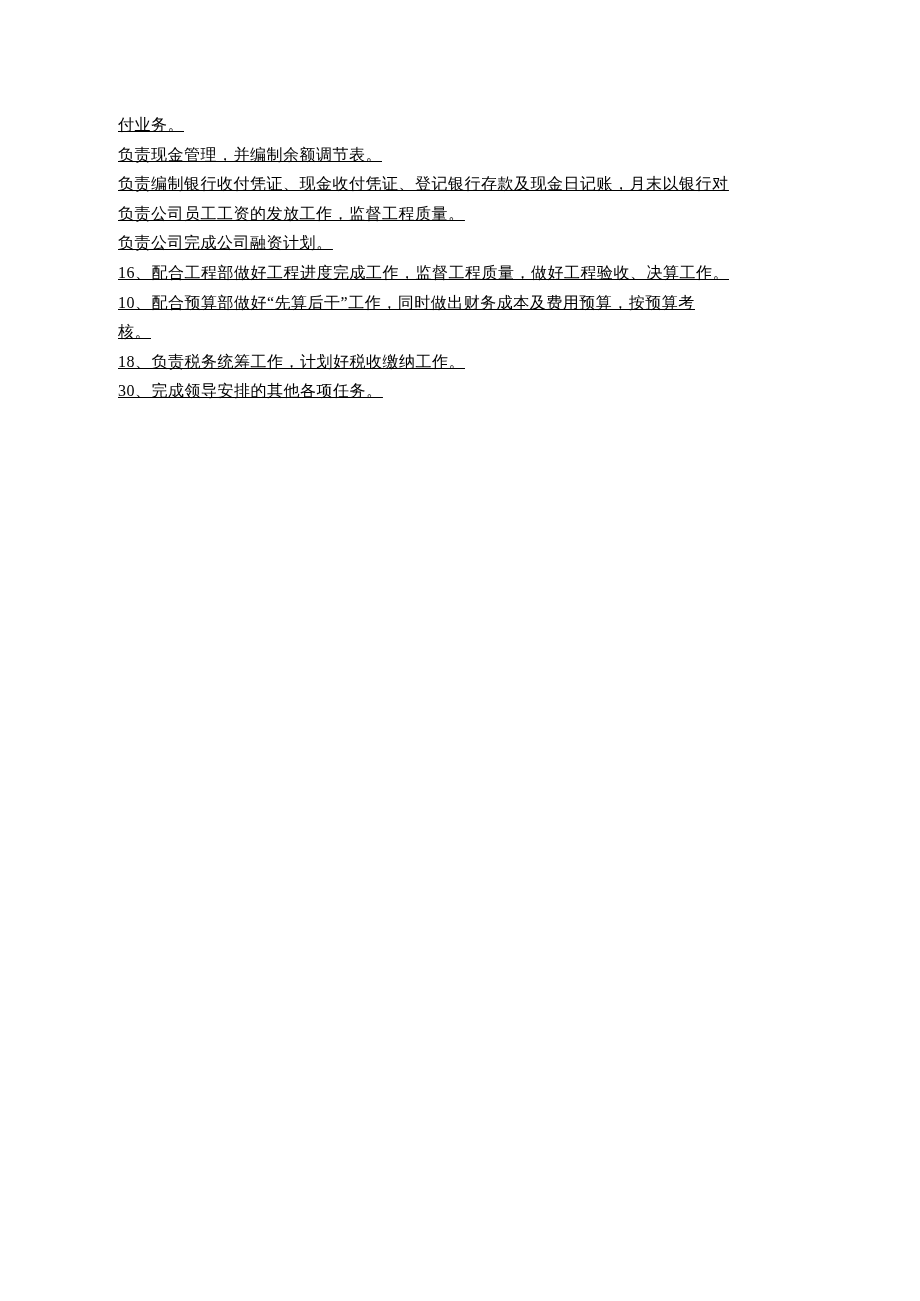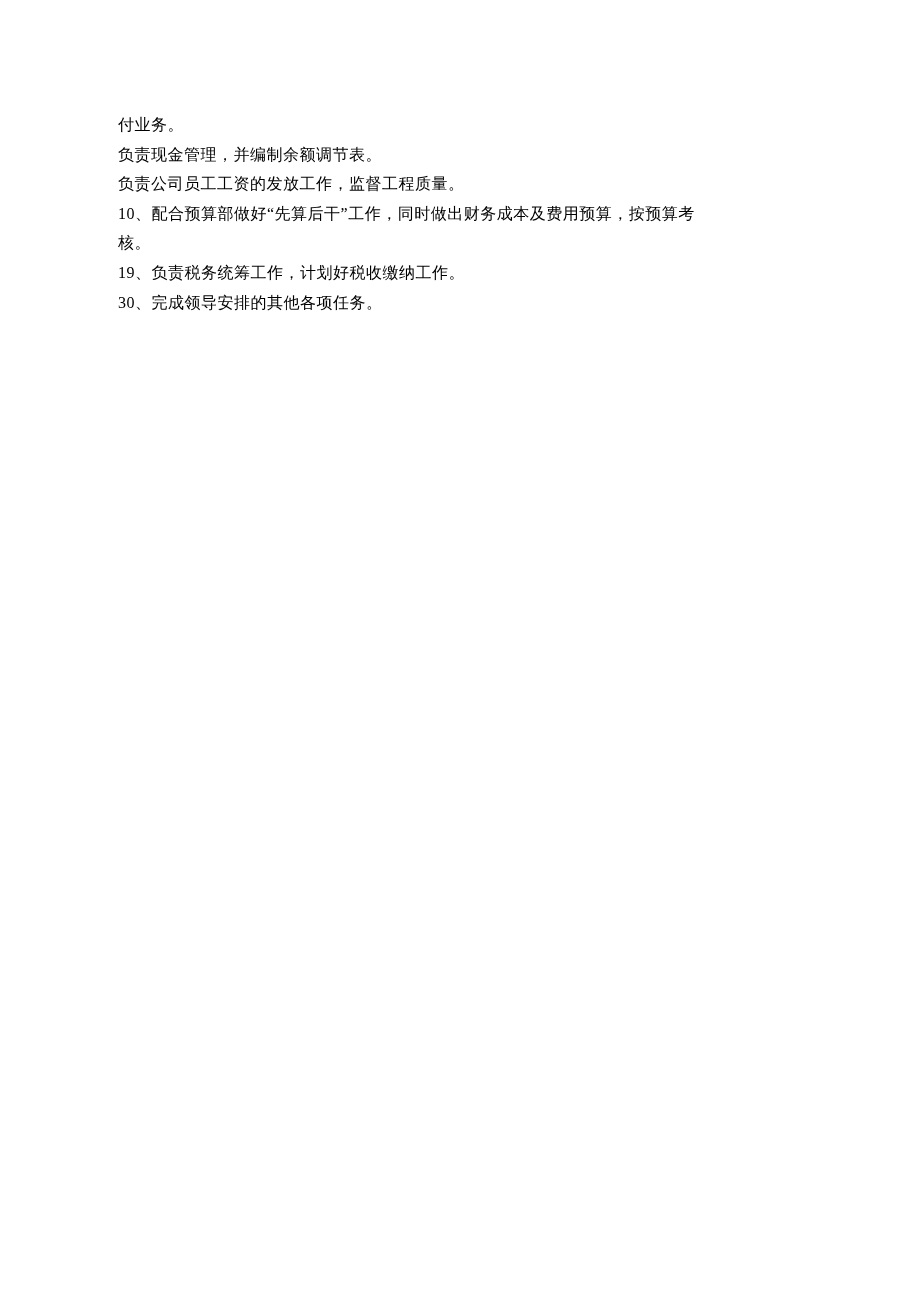--- a/index.html
+++ b/index.html
@@ -1,18 +1,19 @@
 <!DOCTYPE html>
 <html><head>
   <meta charset="utf-8">
   <style>
     * {
       margin: 0;
       padding: 0;
       box-sizing: border-box;
+      text-decoration: underline;
     }
     body {
       background: #ffffff;
       width: 920px;
       height: 1301px;
       font-family: "SimSun", "宋体", serif;
       font-size: 16px;
       line-height: 1.85;
       color: #000000;
       padding: 110px 118px 0 118px;
@@ -23,18 +24,21 @@
     .line {
       text-align: left;
     }
   </style>
 </head>
 <body>
 
 <div class="content">
   <div class="line">付业务。</div>
   <div class="line">负责现金管理，并编制余额调节表。</div>
+  <div class="line">  负责编制银行收付凭证、现金收付凭证、登记银行存款及现金日记账，月末以银行对</div>
   <div class="line">负责公司员工工资的发放工作，监督工程质量。</div>
+  <div class="line">负责公司完成公司融资计划。</div>
+  <div class="line">  16、配合工程部做好工程进度完成工作，监督工程质量，做好工程验收、决算工作。</div>
   <div class="line">  10、配合预算部做好“先算后干”工作，同时做出财务成本及费用预算，按预算考</div>
   <div class="line">核。</div>
-  <div class="line">19、负责税务统筹工作，计划好税收缴纳工作。</div>
+  <div class="line">18、负责税务统筹工作，计划好税收缴纳工作。</div>
   <div class="line">30、完成领导安排的其他各项任务。</div>
 </div>
 
 </body></html>

